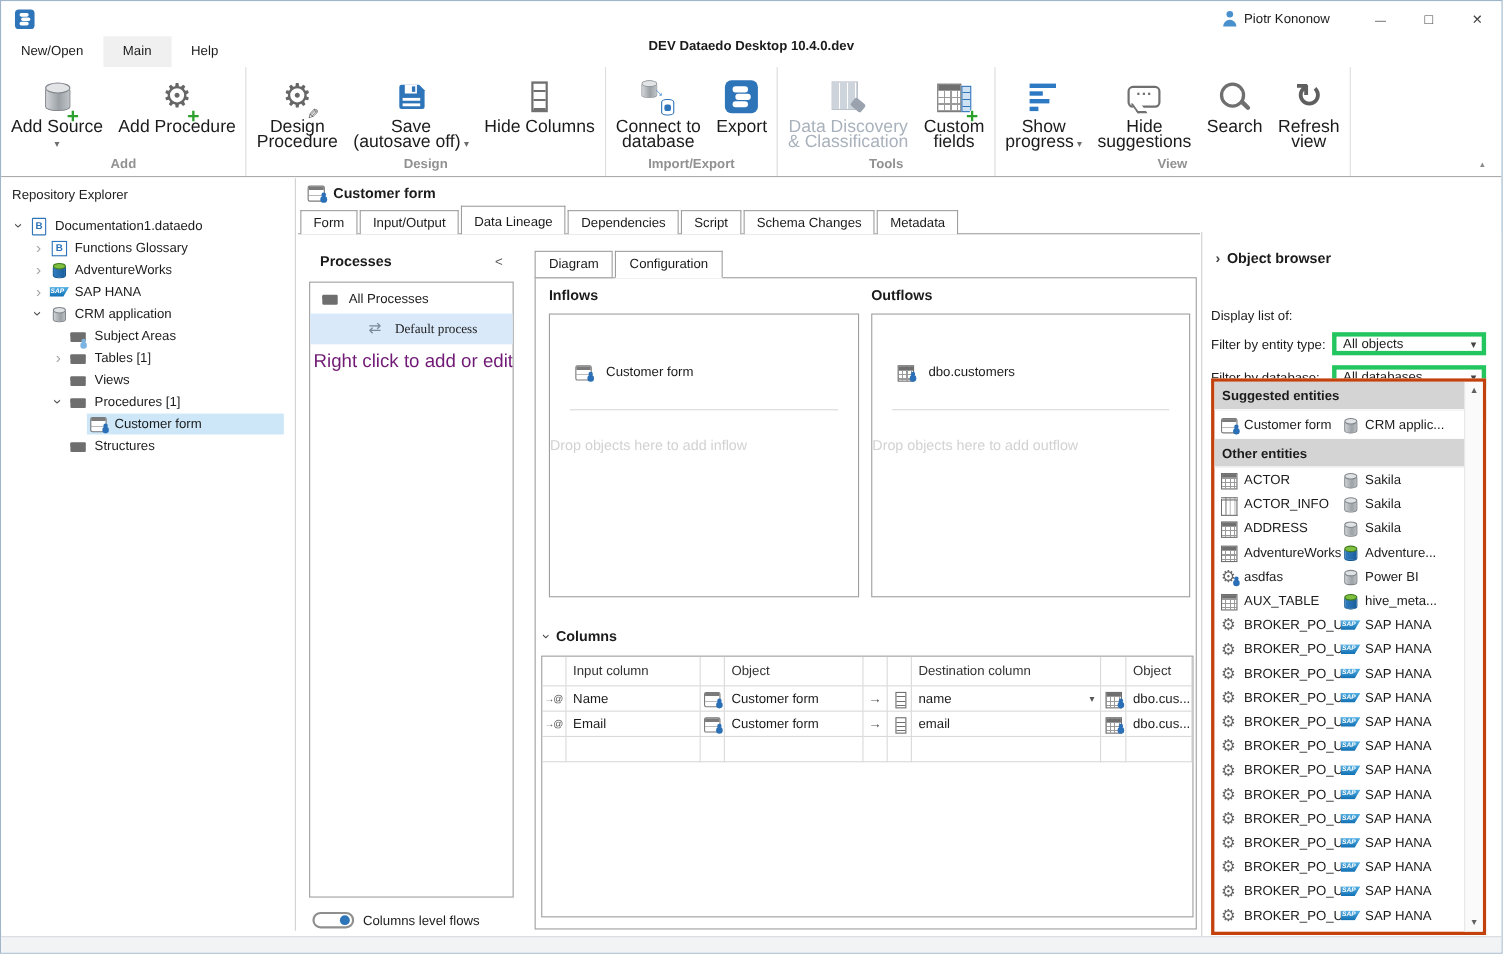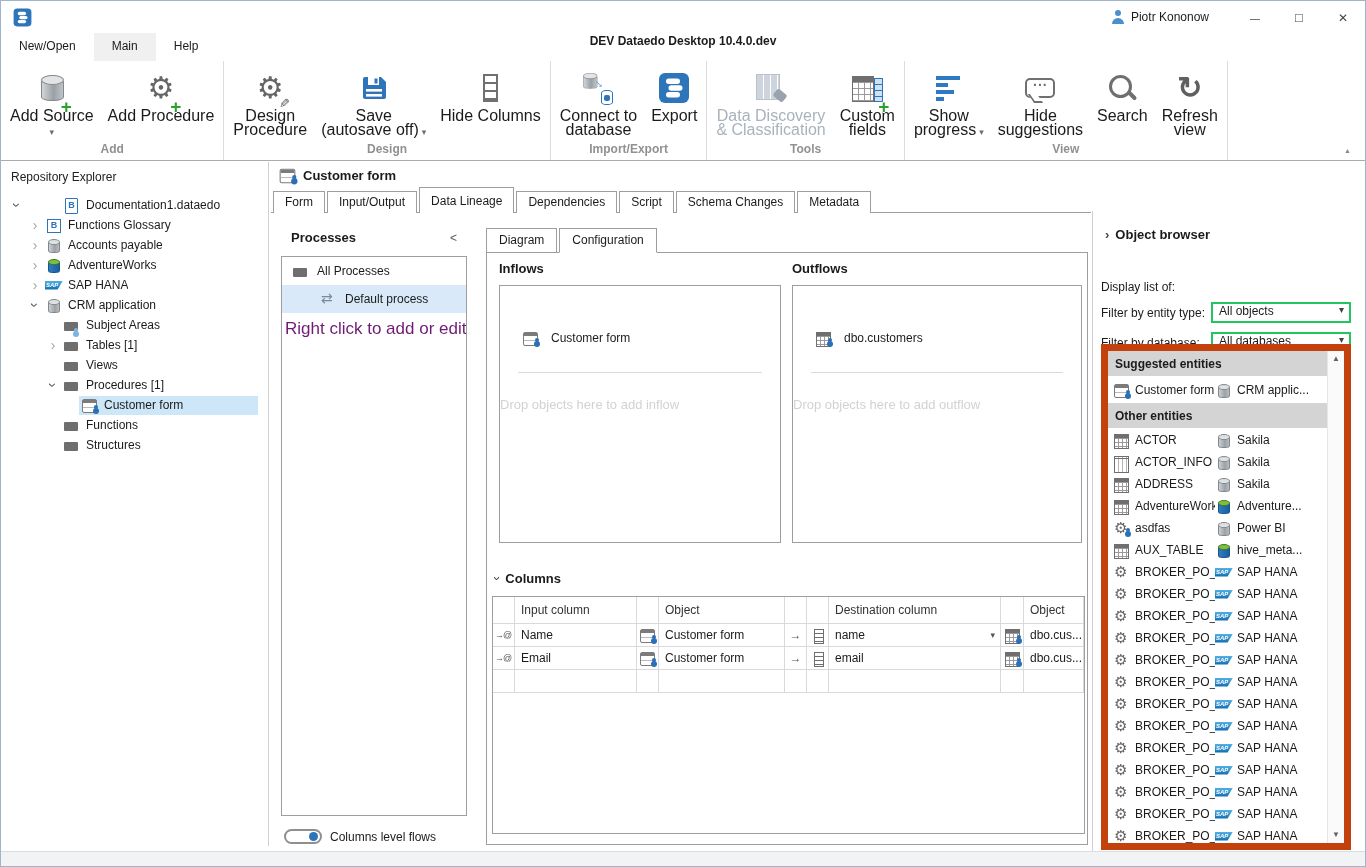--- a/index.html
+++ b/index.html
@@ -81,21 +81,21 @@
       repeating-linear-gradient(to right, transparent 0 5px, #9a9a9a 5px 6px),
       repeating-linear-gradient(to bottom, transparent 0 5px, #9a9a9a 5px 6px); }
   .cfields::after { content:""; position:absolute; left:22px; top:4px; width:7px; height:22px; border:1px solid #2e74b9; background:repeating-linear-gradient(to bottom, #cfe2f4 0 5px, #2e74b9 5px 6px); }
   .logo-svg { display:block; }
 
   
   .explorer { position:absolute; left:0; top:161px; width:268px; bottom:20px; border-right:1px solid #d0d0d0; background:#fff; }
   .exp-title { padding:8px 0 8px 10px; font-size:12px; color:#222; }
   .tree { padding-top:3px; }
   .trow { height:20px; display:flex; align-items:center; }
-  .trow[data-indent="0"] { padding-left:8px;gap:36px; }
+  .trow[data-indent="0"] { padding-left:8px; }
   .trow[data-indent="1"] { padding-left:26px; }
   .trow[data-indent="2"] { padding-left:44px; }
   .trow[data-indent="3"] { padding-left:62px; }
   .arrow { width:16px; flex:none; text-align:center; line-height:16px; }
   .arrow[data-arrow="collapsed"]::before { content:"›"; color:#a5a5a5; font-size:14px; }
   .arrow[data-arrow="expanded"]::before { content:"›"; display:inline-block; transform:rotate(90deg); color:#4d4d4d; font-size:14px; }
   .hl { display:flex; align-items:center; gap:6px; padding:2px 8px 2px 2px; flex:1; min-width:0; }
   .trow[data-selected="true"] .hl { background:#cde7f8; margin-right:10px; }
   .tlabel { white-space:nowrap; overflow:hidden; }
 
@@ -151,21 +151,21 @@
   .dtab[data-active="false"] { background:#fff; height:22px; padding-top:3px; }
 
   
   .lineage { position:absolute; left:0; right:0; top:50px; bottom:0; }
   .procpanel { position:absolute; left:10px; top:14px; width:186px; bottom:0; }
   .prochead { display:flex; align-items:center; padding:4px 2px 8px 10px; }
   .prochead .ptitle { font-weight:bold; font-size:13px; flex:1; }
   .pcollapse { color:#555; font-size:12px; padding-right:8px; }
   .proclist { position:absolute; left:0; right:0; top:30px; bottom:30px; border:1px solid #9e9e9e; background:#fff; }
   .procitem { height:28px; display:flex; align-items:center; gap:8px; padding-left:10px; }
-  .procitem[data-selected="true"] { background:#d9e9f9; padding-left:38px; }
+  .procitem[data-selected="true"] { background:#d9e9f9; padding-left:52px;font-family:Liberation Serif, serif; }
   .prochint { color:#701a75; font-size:17px; padding:6px 2px 0 3px; white-space:nowrap; overflow:hidden; }
   .togglerow { position:absolute; left:3px; bottom:2px; display:flex; align-items:center; gap:8px; }
   .toggle { width:38px; height:15px; border:2px solid #8f8f8f; border-radius:9px; position:relative; background:#fff; }
   .toggle::after { content:""; position:absolute; right:2px; top:1px; width:9px; height:9px; border-radius:50%; background:#2e74b9; }
 
   .cfgtabs { position:absolute; left:215px; top:16px; display:flex; }
   .ctab { border:1px solid #9e9e9e; padding:4px 12px 5px; margin-right:2px; background:#fff; position:relative; z-index:2; }
   .ctab[data-active="true"] { border-bottom:1px solid #fff; }
   .cfgbox { position:absolute; left:215px; right:3px; top:40px; bottom:1px; border:1px solid #9e9e9e; background:#fff; }
   .flowlabel { position:absolute; top:8px; font-weight:bold; font-size:13px; }
@@ -187,26 +187,26 @@
   .ctable .c.combo { position:relative; }
   .ctable .c.combo::after { content:"▾"; position:absolute; right:5px; color:#555; font-size:9px; }
   .arrowcell::before { content:"→"; color:#555; }
 
   
   .objpanel { position:absolute; left:1091px; right:0; top:210px; bottom:15px; border-left:1px solid #cfcfcf; background:#fff; }
   .ob-head { display:flex; gap:6px; align-items:center; font-weight:bold; font-size:13px; padding:16px 0 10px 12px; }
   .ob-display { padding:0 0 8px 8px;margin-top:28px; }
   .obrow { display:flex; align-items:center; padding:0 14px 9px 8px; }
   .obrow label { width:110px; flex:none; }
-  .obselect { flex:1; border:2px solid #22c55e; height:21px; display:flex; align-items:flex-start; padding:0 18px 0 6px; position:relative; background:#fff; }
+  .obselect { flex:1; border:4px solid #22c55e; height:21px; display:flex; align-items:flex-end; padding:0 18px 0 6px; position:relative; background:#fff; }
   .obselect::after { content:"▾"; position:absolute; right:5px; color:#444; font-size:10px; }
   .obfilter { margin:1px 14px 6px 8px; }
   .obfilter input { width:100%; height:21px; border:1px solid #ababab; padding:0 6px; font-family:inherit; font-size:12px; color:#333; }
   .obfilter input::placeholder { color:#9a9a9a; }
-  .oblist { position:absolute; left:8px; right:14px; top:133px; bottom:1px; border:7px solid #c2410c; overflow:hidden; background:#fff; }
+  .oblist { position:absolute; left:8px; right:14px; top:133px; bottom:1px; border:3px solid #c2410c; overflow:hidden; background:#fff; }
   .oblist-inner { position:absolute; left:0; right:17px; top:0; bottom:0; overflow:hidden; }
   .obgroup { height:26px; background:#d4d4d4; font-weight:bold; display:flex; align-items:center; padding-left:7px; border-bottom:1px solid #fff; }
   .erow { display:grid; grid-template-columns:22px 1fr 22px 90px; align-items:center; height:22px; padding-left:5px; }
   .erow.suggested { height:26px; }
   .ename, .edb { white-space:nowrap; overflow:hidden; }
   .obscroll { position:absolute; right:0; top:0; bottom:0; width:17px; background:#fafafa; border-left:1px solid #e6e6e6; }
   .sarrow { position:absolute; left:0; right:0; height:16px; text-align:center; color:#606060; font-size:8px; line-height:16px; }
   .sarrow.up { top:0; } .sarrow.down { bottom:0; }
   .sarrow.up::before { content:"▲"; } .sarrow.down::before { content:"▼"; }
 
@@ -385,39 +385,32 @@
       </div>
 
       <div class="trow" data-indent="1" data-selected="false">
         <span class="arrow" data-arrow="collapsed"></span>
         <span class="hl">
           <span class="ic" data-icon="glossary-icon"></span>
           <span class="tlabel">Functions Glossary</span>
         </span>
       </div>
 
+
       <div class="trow" data-indent="1" data-selected="false">
         <span class="arrow" data-arrow="collapsed"></span>
         <span class="hl">
-          <span class="ic" data-icon="db-icon"></span>
-          <span class="tlabel">Accounts payable</span>
+          <span class="ic" data-icon="sql-icon"></span>
+          <span class="tlabel">AdventureWorks</span>
         </span>
       </div>
 
       <div class="trow" data-indent="1" data-selected="false">
         <span class="arrow" data-arrow="collapsed"></span>
         <span class="hl">
-          <span class="ic" data-icon="sql-icon"></span>
-          <span class="tlabel">AdventureWorks</span>
-        </span>
-      </div>
-
-      <div class="trow" data-indent="1" data-selected="false">
-        <span class="arrow" data-arrow="collapsed"></span>
-        <span class="hl">
           <span class="ic" data-icon="sap-icon"></span>
           <span class="tlabel">SAP HANA</span>
         </span>
       </div>
 
       <div class="trow" data-indent="1" data-selected="false">
         <span class="arrow" data-arrow="expanded"></span>
         <span class="hl">
           <span class="ic" data-icon="db-icon"></span>
           <span class="tlabel">CRM application</span>
@@ -457,27 +450,20 @@
       </div>
 
       <div class="trow" data-indent="3" data-selected="true">
         <span class="arrow" data-arrow="none"></span>
         <span class="hl">
           <span class="ic" data-icon="form-icon"></span>
           <span class="tlabel">Customer form</span>
         </span>
       </div>
 
-      <div class="trow" data-indent="2" data-selected="false">
-        <span class="arrow" data-arrow="none"></span>
-        <span class="hl">
-          <span class="ic" data-icon="folder-icon"></span>
-          <span class="tlabel">Functions</span>
-        </span>
-      </div>
 
       <div class="trow" data-indent="2" data-selected="false">
         <span class="arrow" data-arrow="none"></span>
         <span class="hl">
           <span class="ic" data-icon="folder-icon"></span>
           <span class="tlabel">Structures</span>
         </span>
       </div>
 
   </div>

